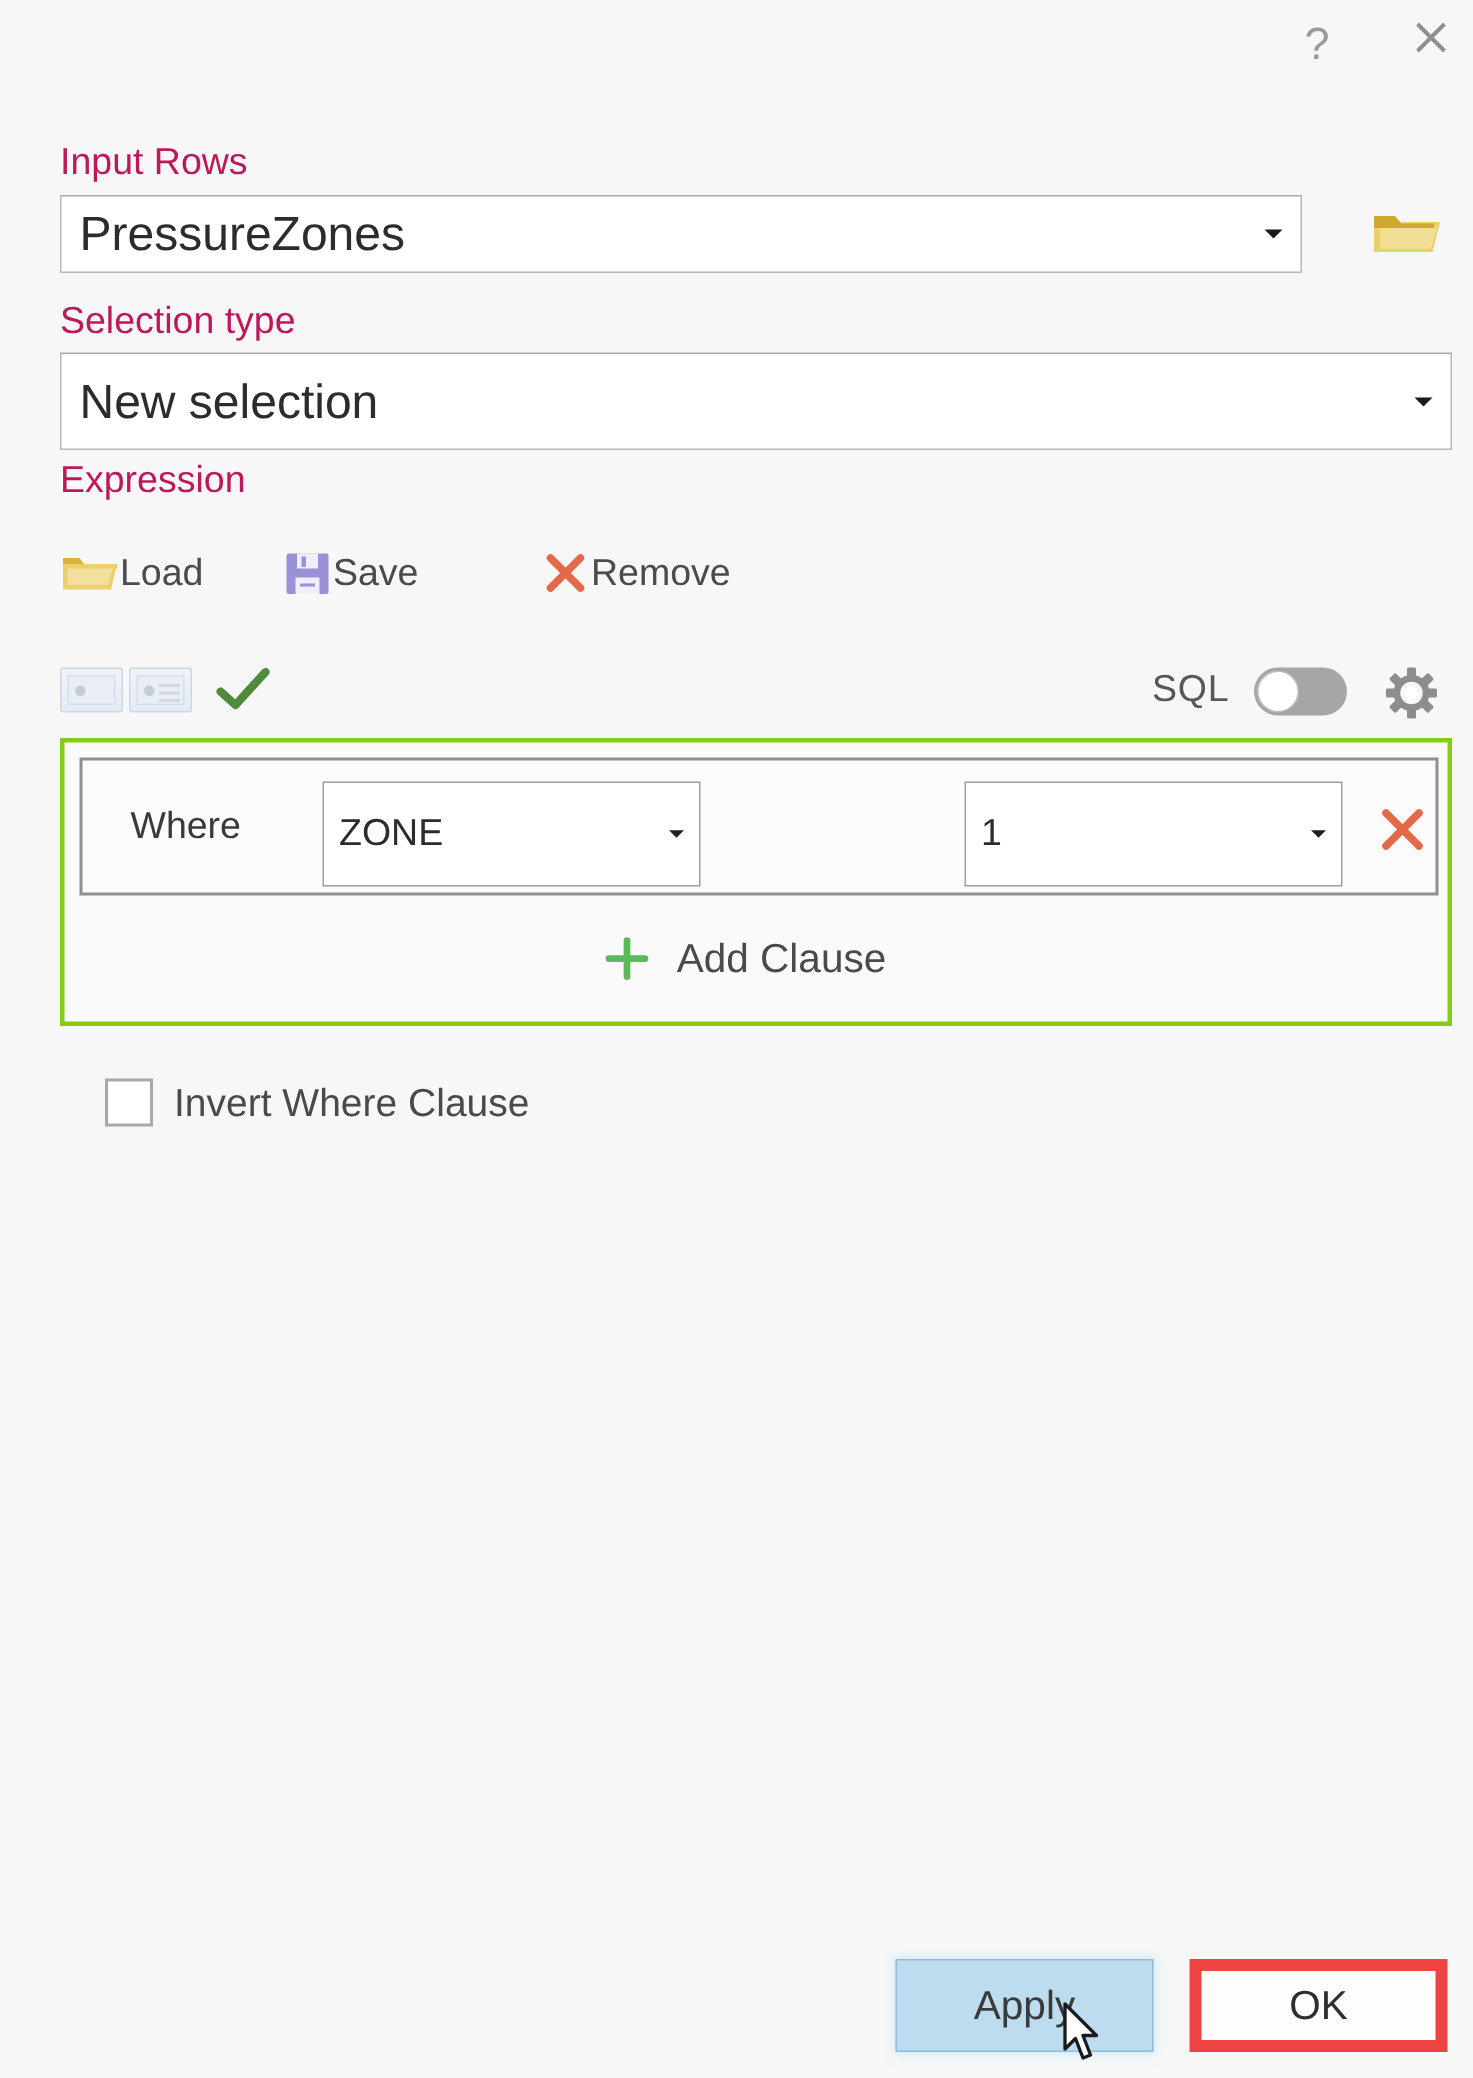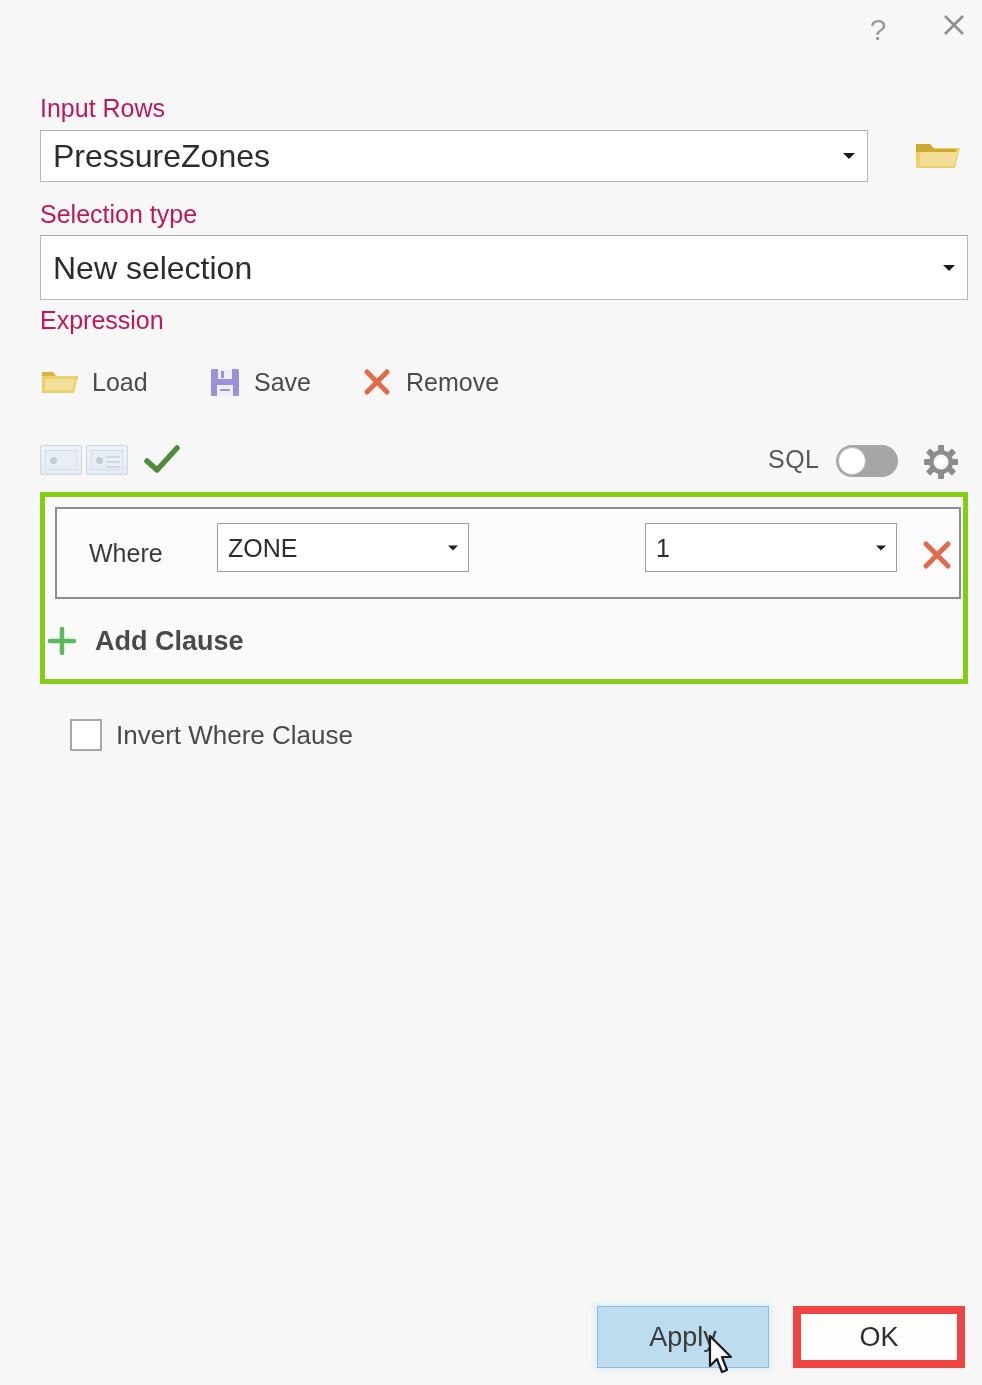--- a/index.html
+++ b/index.html
@@ -104,27 +104,26 @@
   }
 
   
   .exp-actions { position: absolute; left: 40px; top: 358px; height: 48px; }
   .exp-action {
     position: absolute;
     top: 0;
     height: 48px;
     display: flex;
     align-items: center;
-    gap: 12px;
     cursor: default;
     white-space: nowrap;
   }
   .exp-action .lbl { font-size: 25px; color: #4b4b4b; }
   #act-load { left: 0; }
-  #act-save { left: 168px; }
+  #act-save { left: 148px; }
   #act-remove { left: 320px; }
 
   
   .mini-btn {
     position: absolute;
     top: 445px;
     width: 42px; height: 30px;
     background: linear-gradient(to bottom, #eef3f8 0%, #e3ebf3 100%);
     border: 1px solid #ccd7e2;
     border-radius: 2px;
@@ -190,40 +189,40 @@
     width: 46px; height: 40px;
     cursor: default;
   }
 
   
   .clause-panel {
     position: absolute;
     left: 40px; top: 492px;
     width: 928px; height: 192px;
     background: #fafafa;
-    border: 5px solid #84cc16;
+    border: 3px solid #84cc16;
   }
   .clause-row {
     position: absolute;
     left: 10px; top: 10px;
     width: 906px; height: 92px;
     background: #fbfbfb;
     border: 2px solid #8f8f8f;
   }
   .where-lbl {
     position: absolute;
     left: 32px; top: 50%;
     transform: translateY(-50%);
     font-size: 25px;
     color: #3a3a3a;
   }
   .clause-combo {
     position: absolute;
     top: 14px;
-    height: 49px;
+    height: 70px;
     background: #ffffff;
     border: 1px solid #9e9e9e;
     cursor: default;
   }
   .clause-combo .ctext {
     position: absolute;
     left: 10px; top: 50%;
     transform: translateY(-50%);
     font-size: 25px;
     color: #2c2c2c;
@@ -248,23 +247,23 @@
     width: 36px; height: 36px;
     cursor: default;
   }
 
   .add-clause {
     position: absolute;
     left: 0; top: 108px;
     width: 906px; height: 72px;
     display: flex;
     align-items: center;
+    justify-content: center;
     gap: 16px;
     cursor: default;
-    font-weight: bold;
   }
   .add-clause .lbl { font-size: 27px; color: #4a4a4a; }
 
   
   .invert-row {
     position: absolute;
     left: 42px; top: 716px;
     height: 38px;
     display: flex;
     align-items: center;

